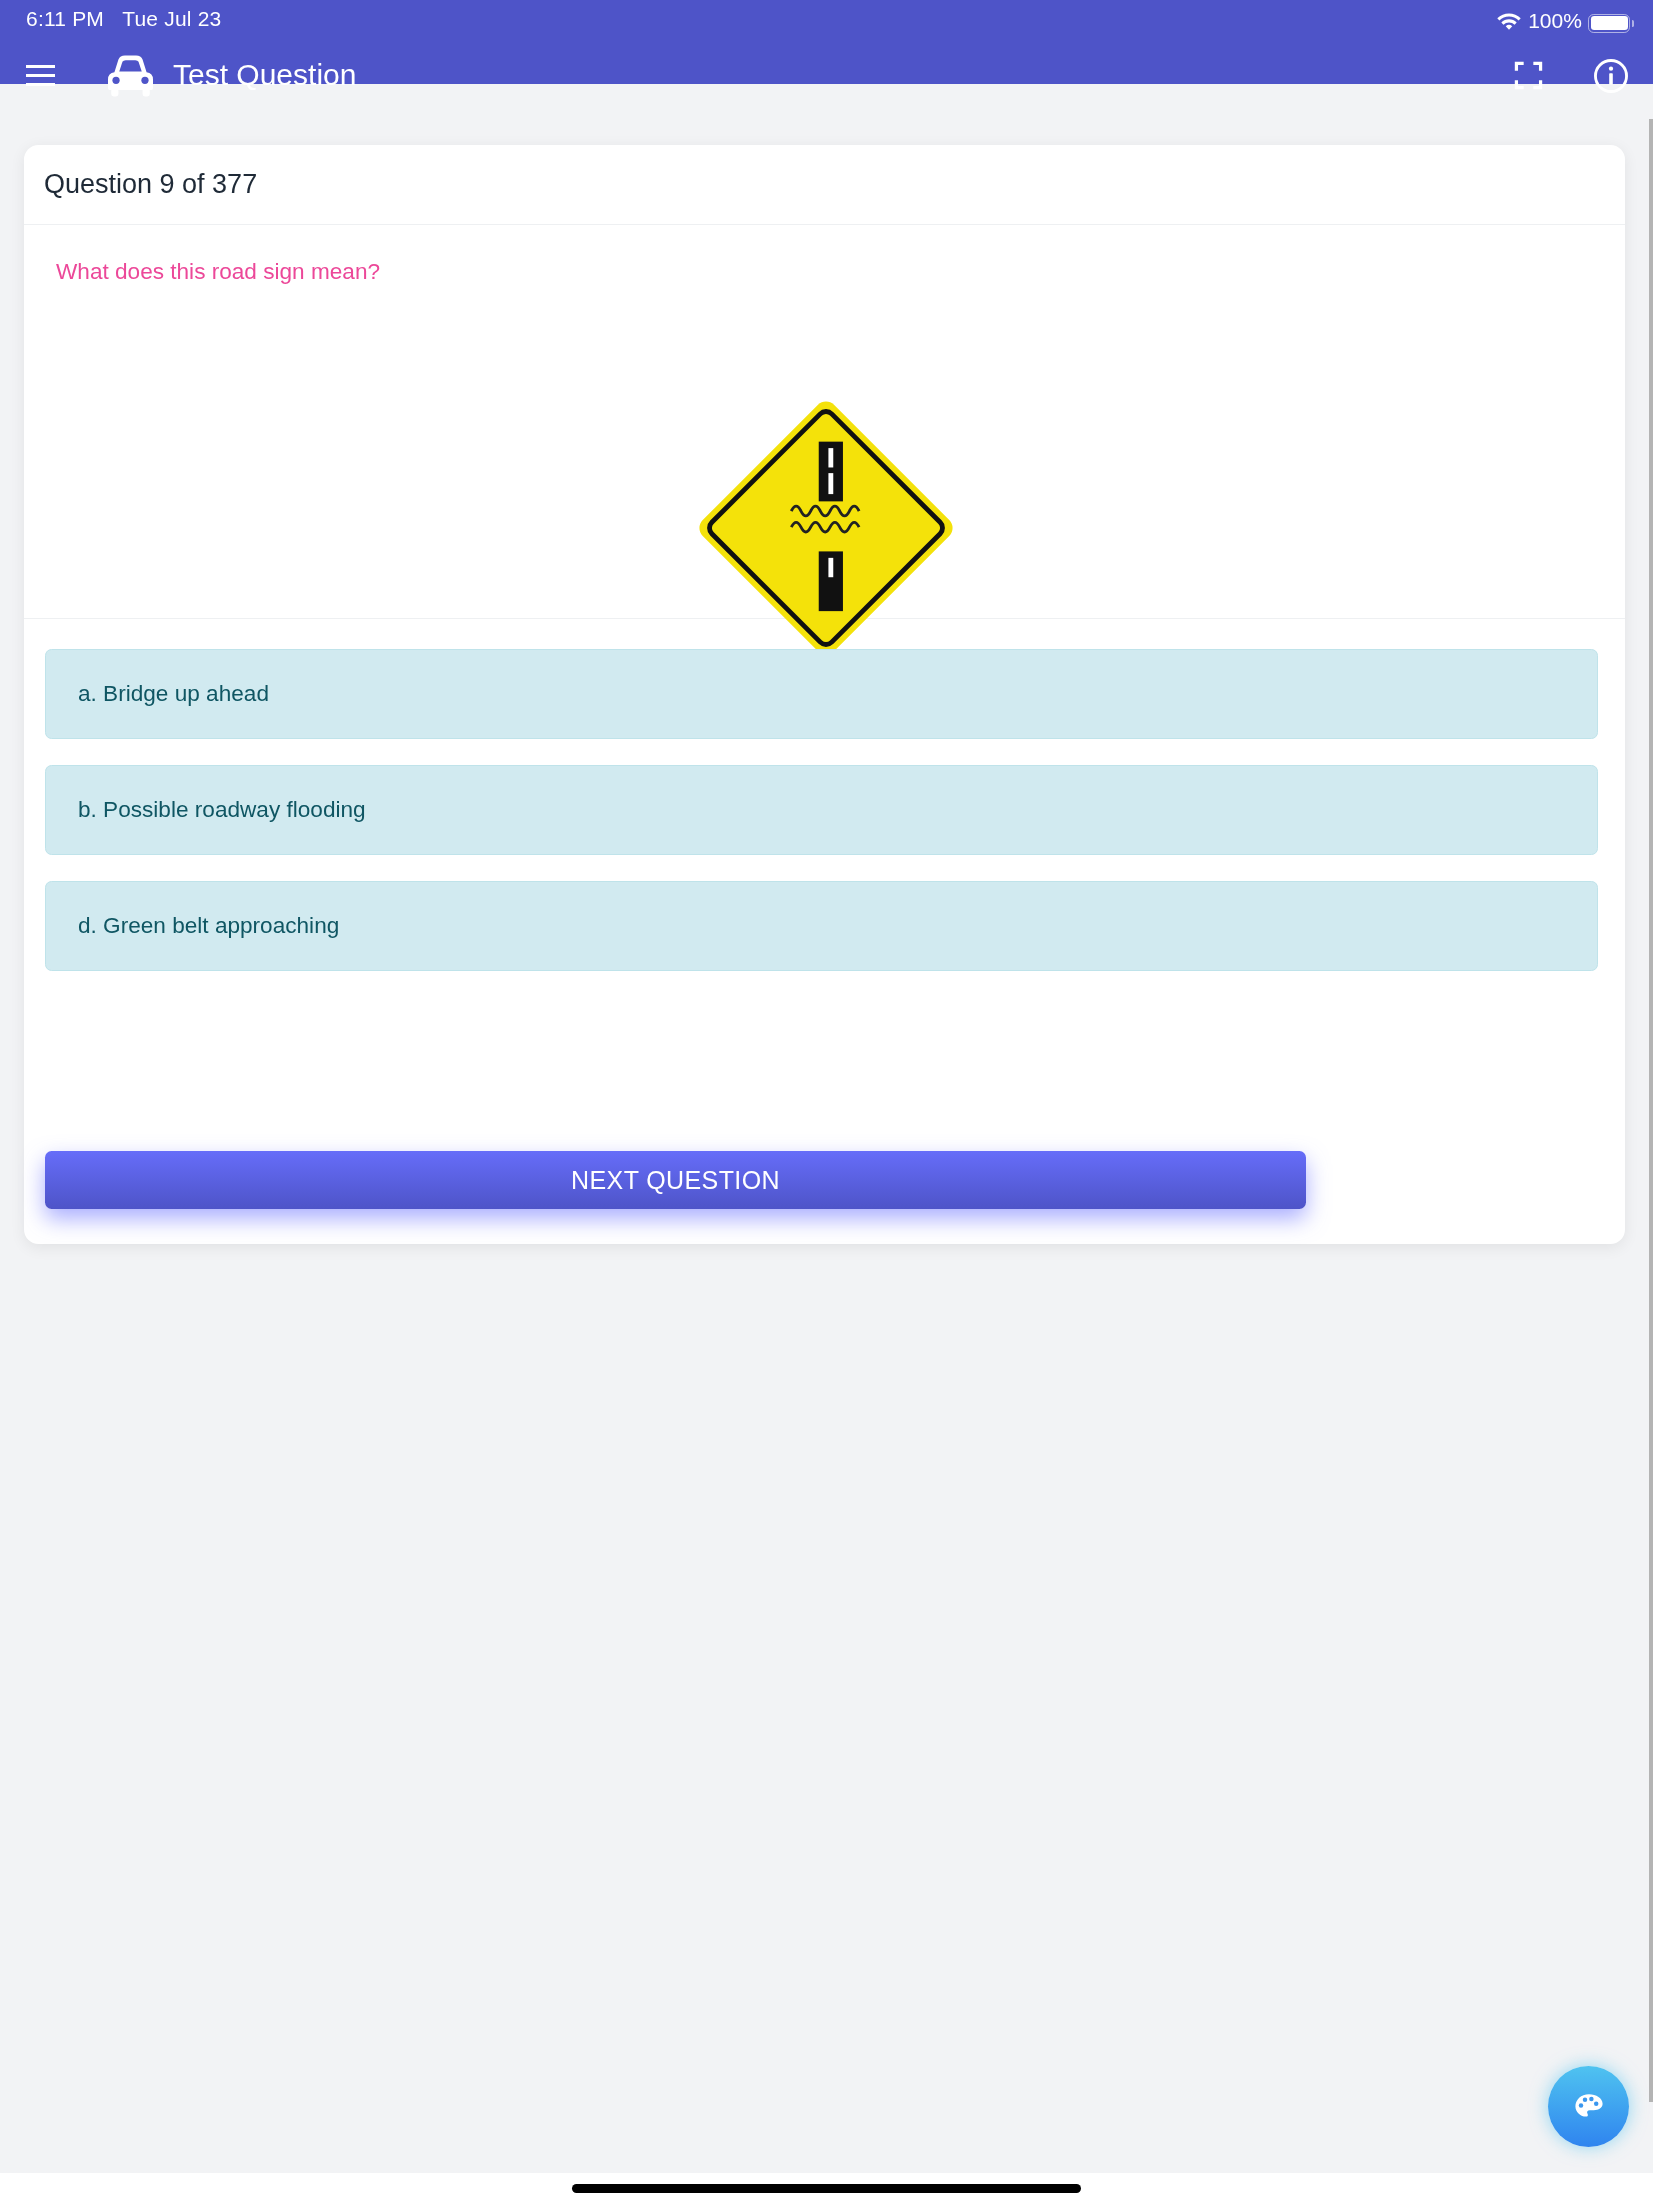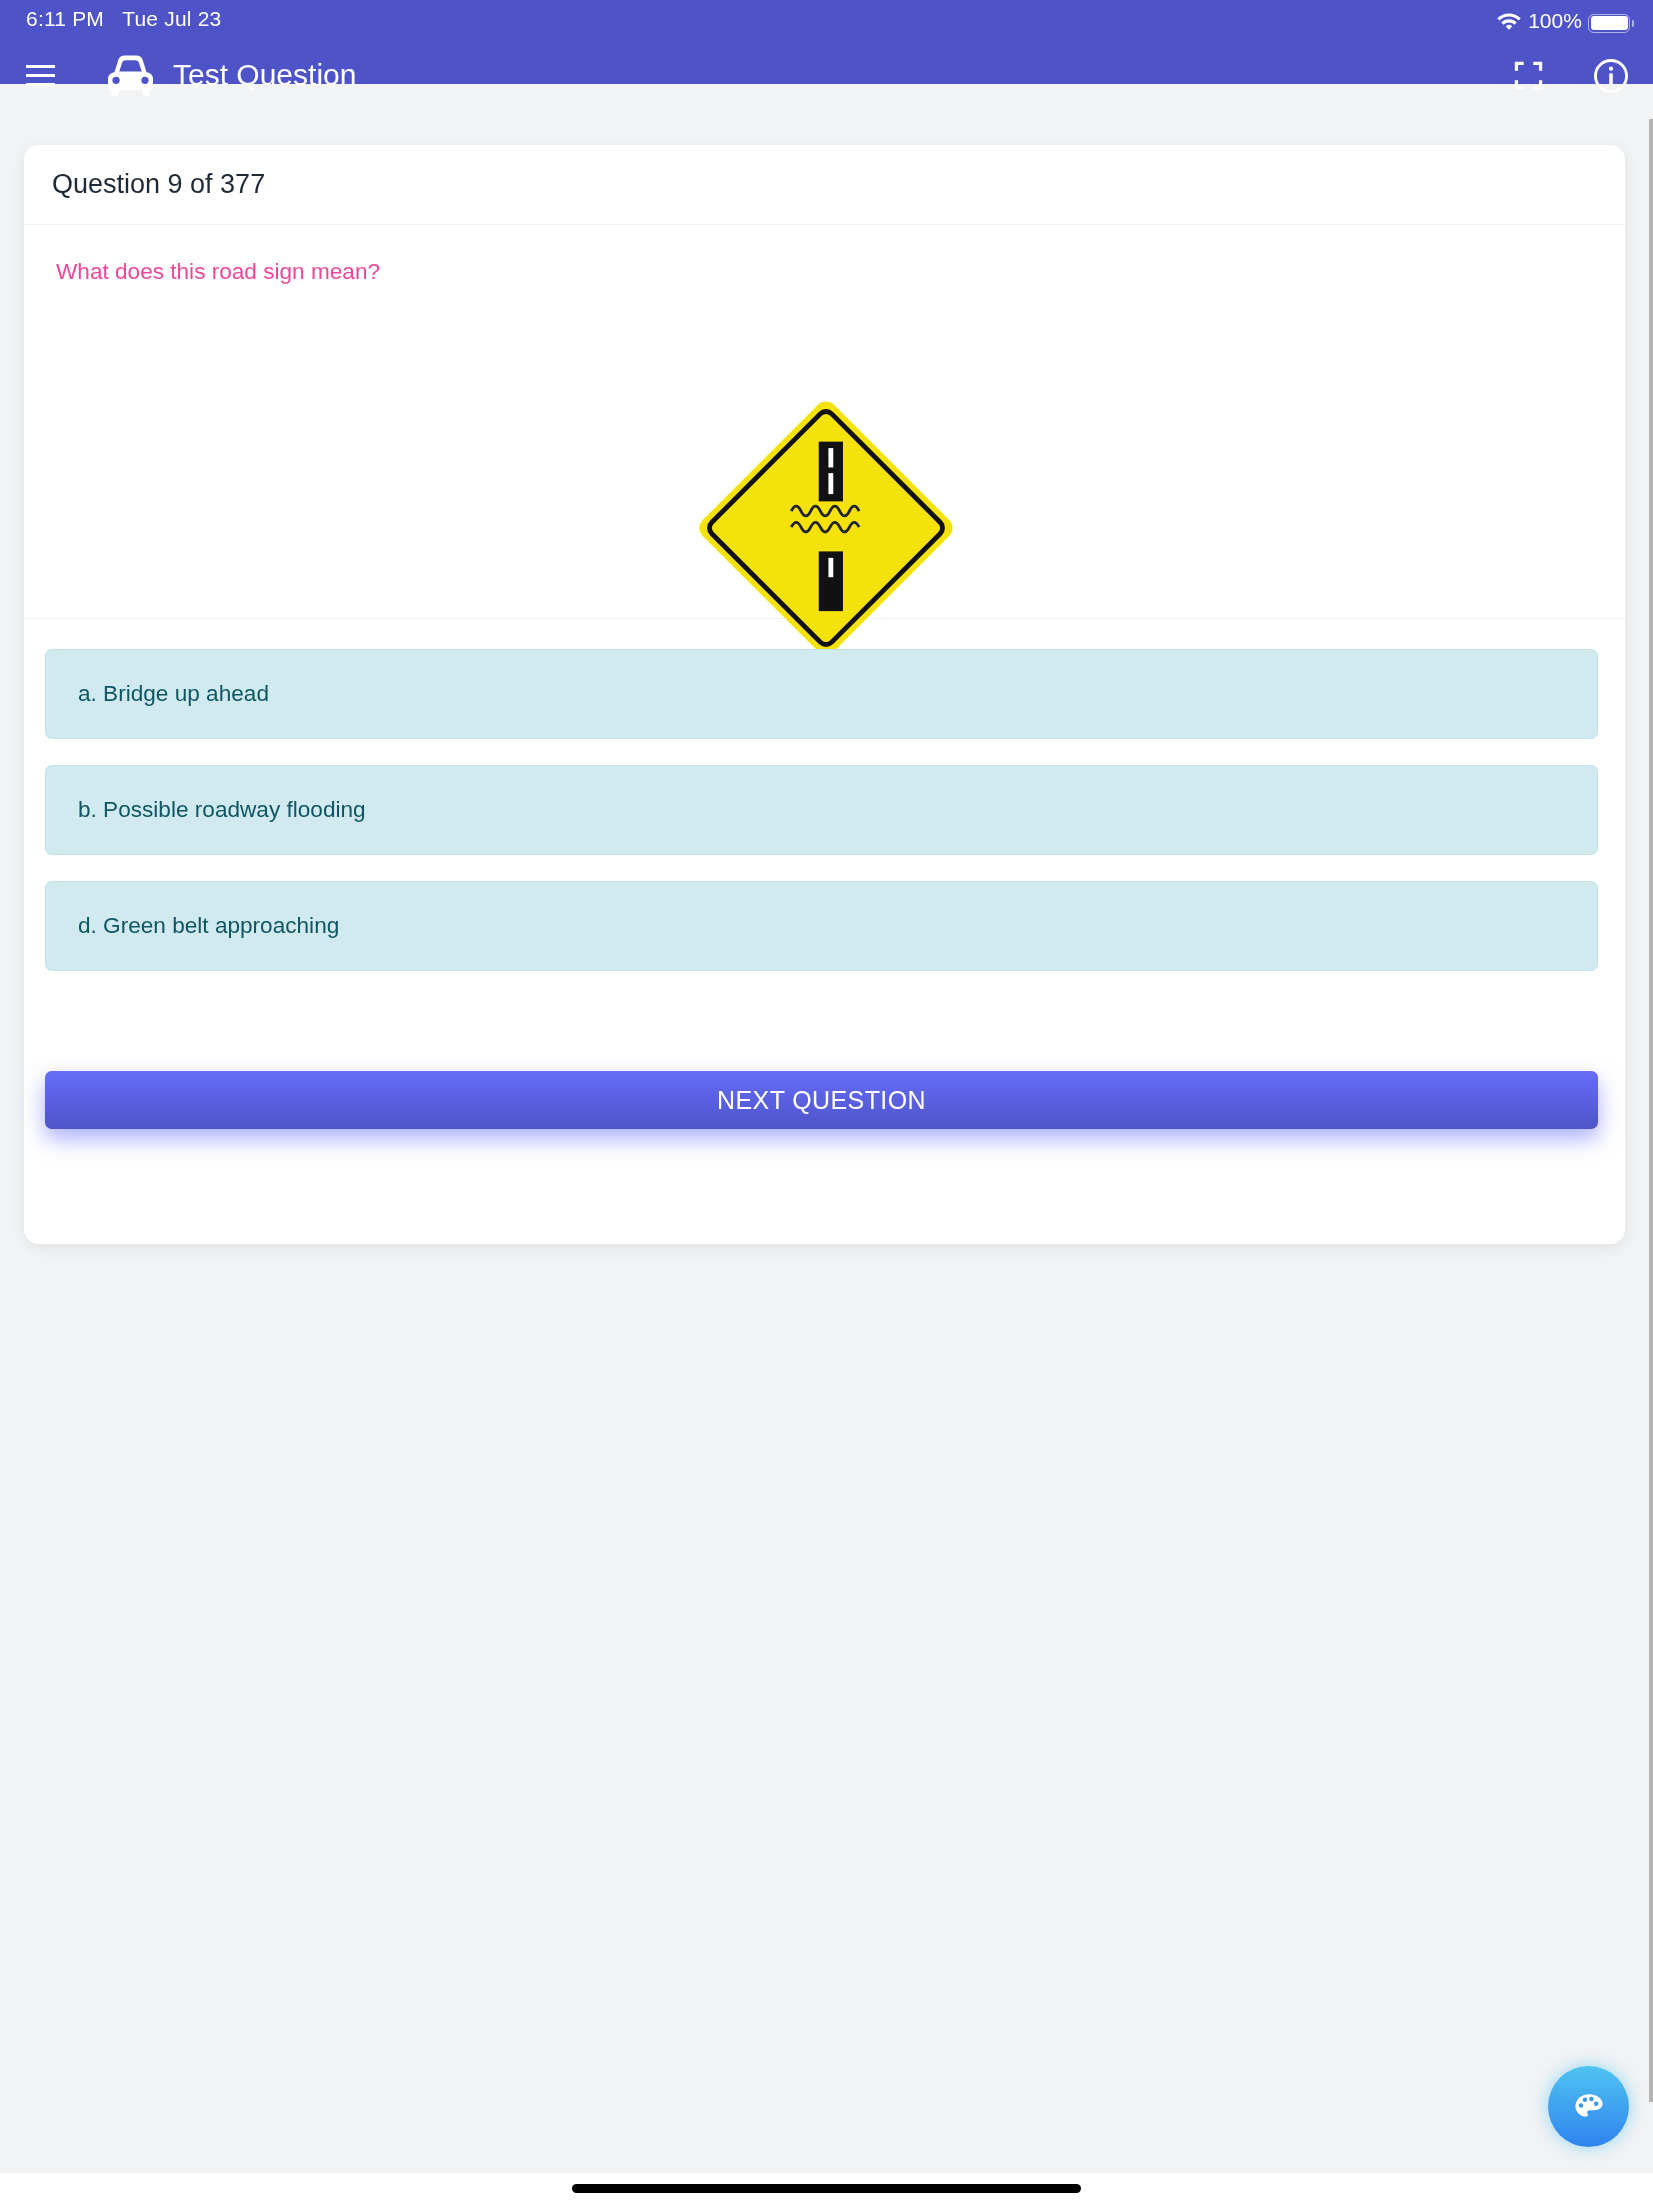--- a/index.html
+++ b/index.html
@@ -43,39 +43,39 @@
   .scrollbar {
     position: absolute; left: 1649px; top: 119px; width: 4px; height: 1983px; background: #b4b4b4;
   }
 
   .card {
     position: absolute; left: 24px; top: 145px; width: 1601px; height: 1099px;
     background: #fff; border-radius: 14.5px;
     box-shadow: 0 3.2px 14.5px rgba(0,0,0,0.07);
   }
   .card-header {
-    height: 80px; border-bottom: 1.6px solid #eef0f2; padding-left: 28px;
+    height: 80px; border-bottom: 1.6px solid #eef0f2; padding-left: 20px;
     display: flex; align-items: center;
   }
   .card-title { font-size: 27px; color: #1f2a37; font-weight: normal; }
   .card-body { position: relative; height: 394px; border-bottom: 1.6px solid #eef0f2; }
   .question-text {
     position: absolute; left: 32px; top: 34px; font-size: 22.6px; color: #ec4899;
   }
   .sign {
     position: absolute; left: 664px; top: 165px; width: 276px; height: 276px;
   }
   .options { position: absolute; left: 21px; top: 492px; width: 1553px; margin-top: 12px; }
   .option {
     height: 90px; margin-bottom: 26px; background: #d1eaf0; border: 1.6px solid #bfe3ea; border-radius: 6.5px;
     display: flex; align-items: center; padding-left: 32px;
     font-size: 22.6px; color: #0f5663; cursor: pointer;
   }
   .next-btn {
-    position: absolute; left: 21px; top: 926px; width: 1553px; height: 58px;
+    position: absolute; left: 21px; top: 1006px; width: 1261px; height: 58px;
     border-radius: 6.5px; border: none;
     background: linear-gradient(to bottom, #666df9 0%, #4e54c8 100%);
     color: #fff; font-size: 25px; letter-spacing: 0.4px;
     display: flex; align-items: center; justify-content: center;
     box-shadow: 0 9.7px 22.6px rgba(100,108,255,0.55);
     cursor: pointer;
     font-family: "Liberation Sans", "DejaVu Sans", sans-serif;
   }
   .fab {
     position: absolute; left: 1548px; top: 2066px; width: 81px; height: 81px; border-radius: 50%;

